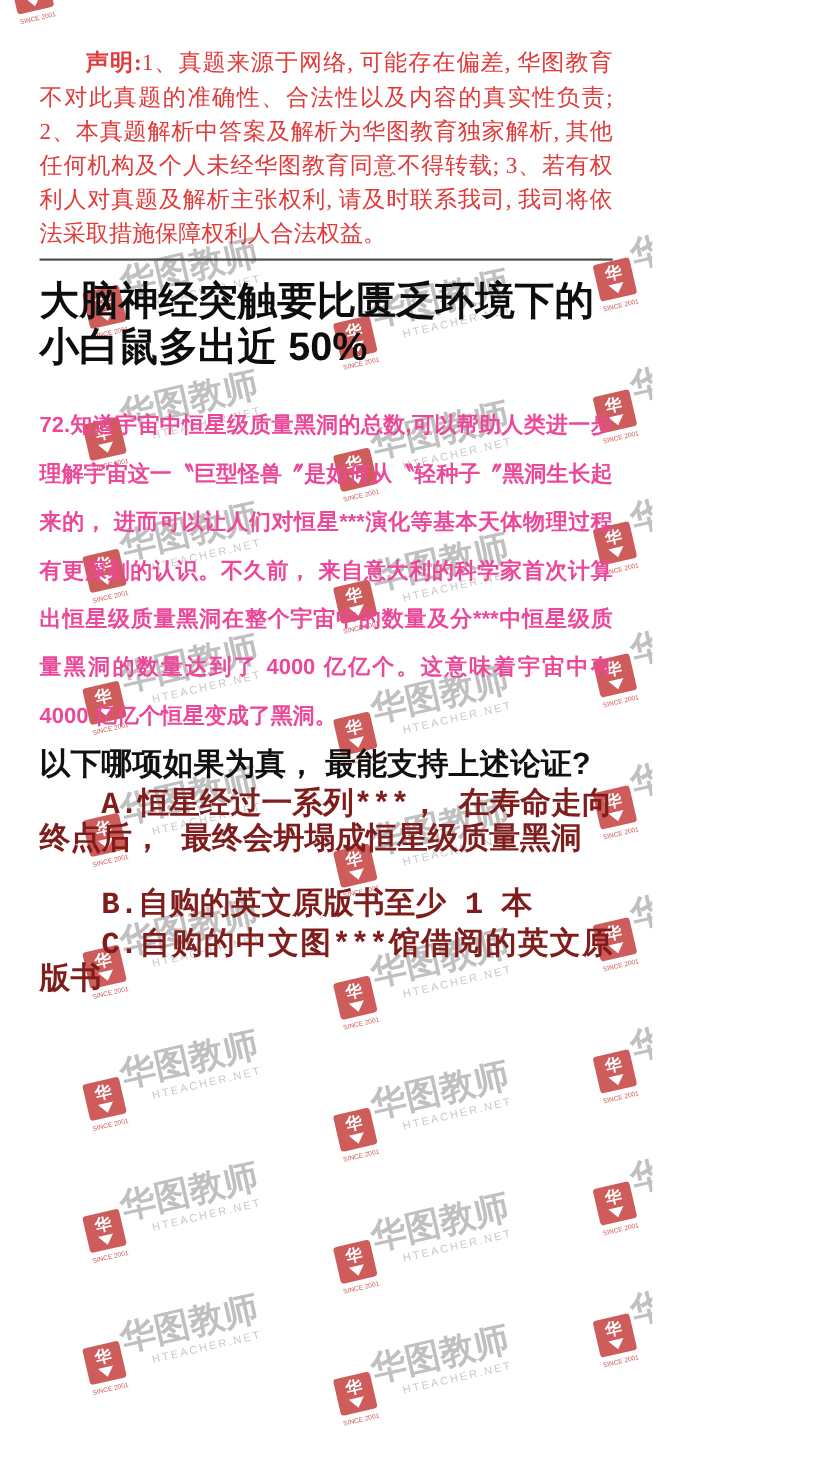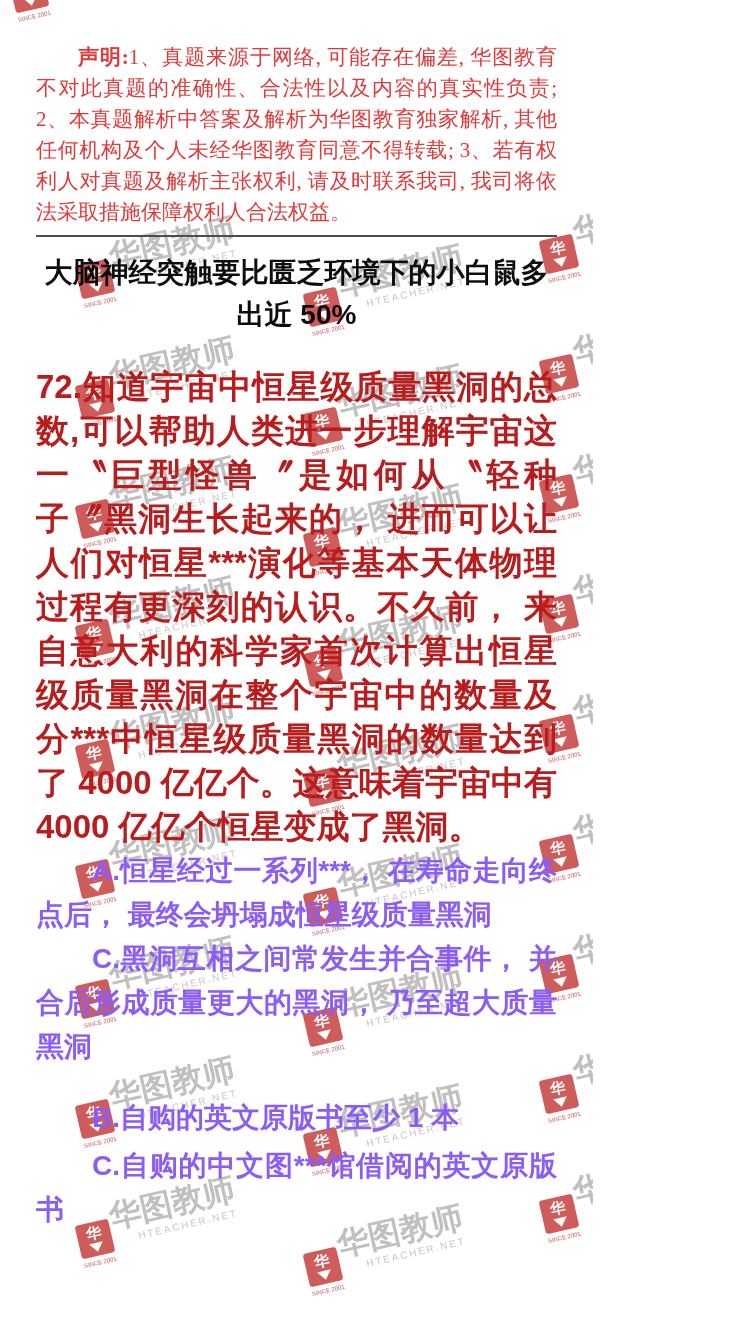--- a/index.html
+++ b/index.html
@@ -31,48 +31,48 @@
     text-align: justify;
     text-indent: 2em;
   }
   .disclaimer b { font-weight: 700; }
   .rule {
     height: 0;
     border-top: 2px solid #4d4d4d;
     margin: 7px 0 15px 0;
   }
   .headline {
-    font-size: 28px;
+    font-size: 36px;
     line-height: 42px;
     font-weight: 700;
     color: #0d0d0d;
-    text-align: center;
   }
   .qblock { margin-top: 27px; }
   .qtext {
-    font-size: 33px;
+    font-size: 20px;
     line-height: 44px;
     font-weight: 700;
-    color: #b91c1c;
+    color: #ec4899;
     text-align: justify;
     margin-top: 29px;
   }
   .prompt {
     font-size: 28px;
     line-height: 44px;
     font-weight: 700;
     color: #111111;
   }
   .option {
     font-size: 28px;
-    line-height: 44px;
+    line-height: 32px;
     font-weight: 700;
-    color: #8b5cf6;
+    color: #7f1d1d;
     text-align: justify;
     text-indent: 2em;
+    font-family: Liberation Mono, monospace;
   }
   .qblock-73 .option { margin-bottom: 4px; }
   .wm-brand-text {
     font-family: "Liberation Sans", sans-serif;
     font-weight: 600;
   }
 </style>
 </head>
 <body>
 
@@ -129,22 +129,22 @@
   <div class="content">
 
     <p class="disclaimer"><b>声明:</b><span>1、真题来源于网络, 可能存在偏差, 华图教育不对此真题的准确性、合法性以及内容的真实性负责; 2、本真题解析中答案及解析为华图教育独家解析, 其他任何机构及个人未经华图教育同意不得转载; 3、若有权利人对真题及解析主张权利, 请及时联系我司, 我司将依法采取措施保障权利人合法权益。</span></p>
 
     <div class="rule"></div>
 
     <p class="headline">大脑神经突触要比匮乏环境下的小白鼠多出近 50%</p>
 
     <section class="qblock qblock-72">
       <p class="qtext"><span>72.</span><span>知道宇宙中恒星级质量黑洞的总数,可以帮助人类进一步理解宇宙这一〝巨型怪兽〞是如何从〝轻种子〞黑洞生长起来的， 进而可以让人们对恒星***演化等基本天体物理过程有更深刻的认识。不久前， 来自意大利的科学家首次计算出恒星级质量黑洞在整个宇宙中的数量及分***中恒星级质量黑洞的数量达到了 4000 亿亿个。这意味着宇宙中有 4000 亿亿个恒星变成了黑洞。</span></p>
+      <p class="prompt">以下哪项如果为真， 最能支持上述论证?</p>
       <p class="option">A.恒星经过一系列***， 在寿命走向终点后， 最终会坍塌成恒星级质量黑洞</p>
-      <p class="option">C.黑洞互相之间常发生并合事件， 并合后形成质量更大的黑洞， 乃至超大质量黑洞</p>
     </section>
 
     <section class="qblock qblock-73">
       <p class="option">B.自购的英文原版书至少 1 本</p>
       <p class="option">C.自购的中文图***馆借阅的英文原版书</p>
 
     </section>
 
   </div>
 </div>

